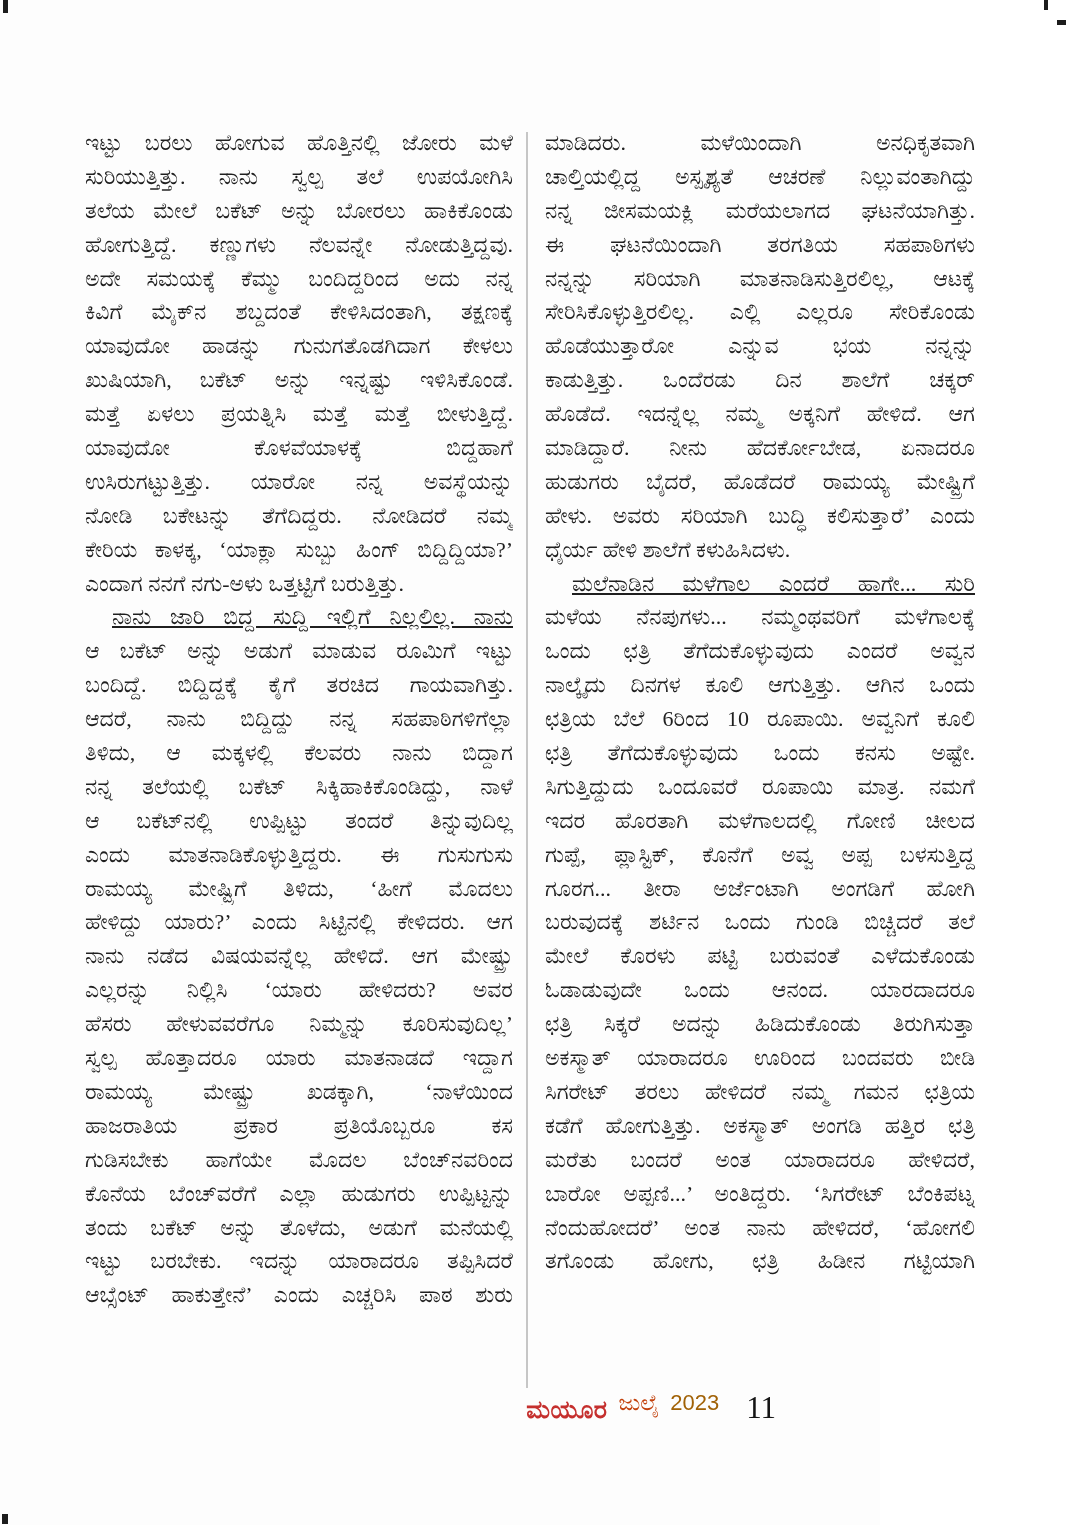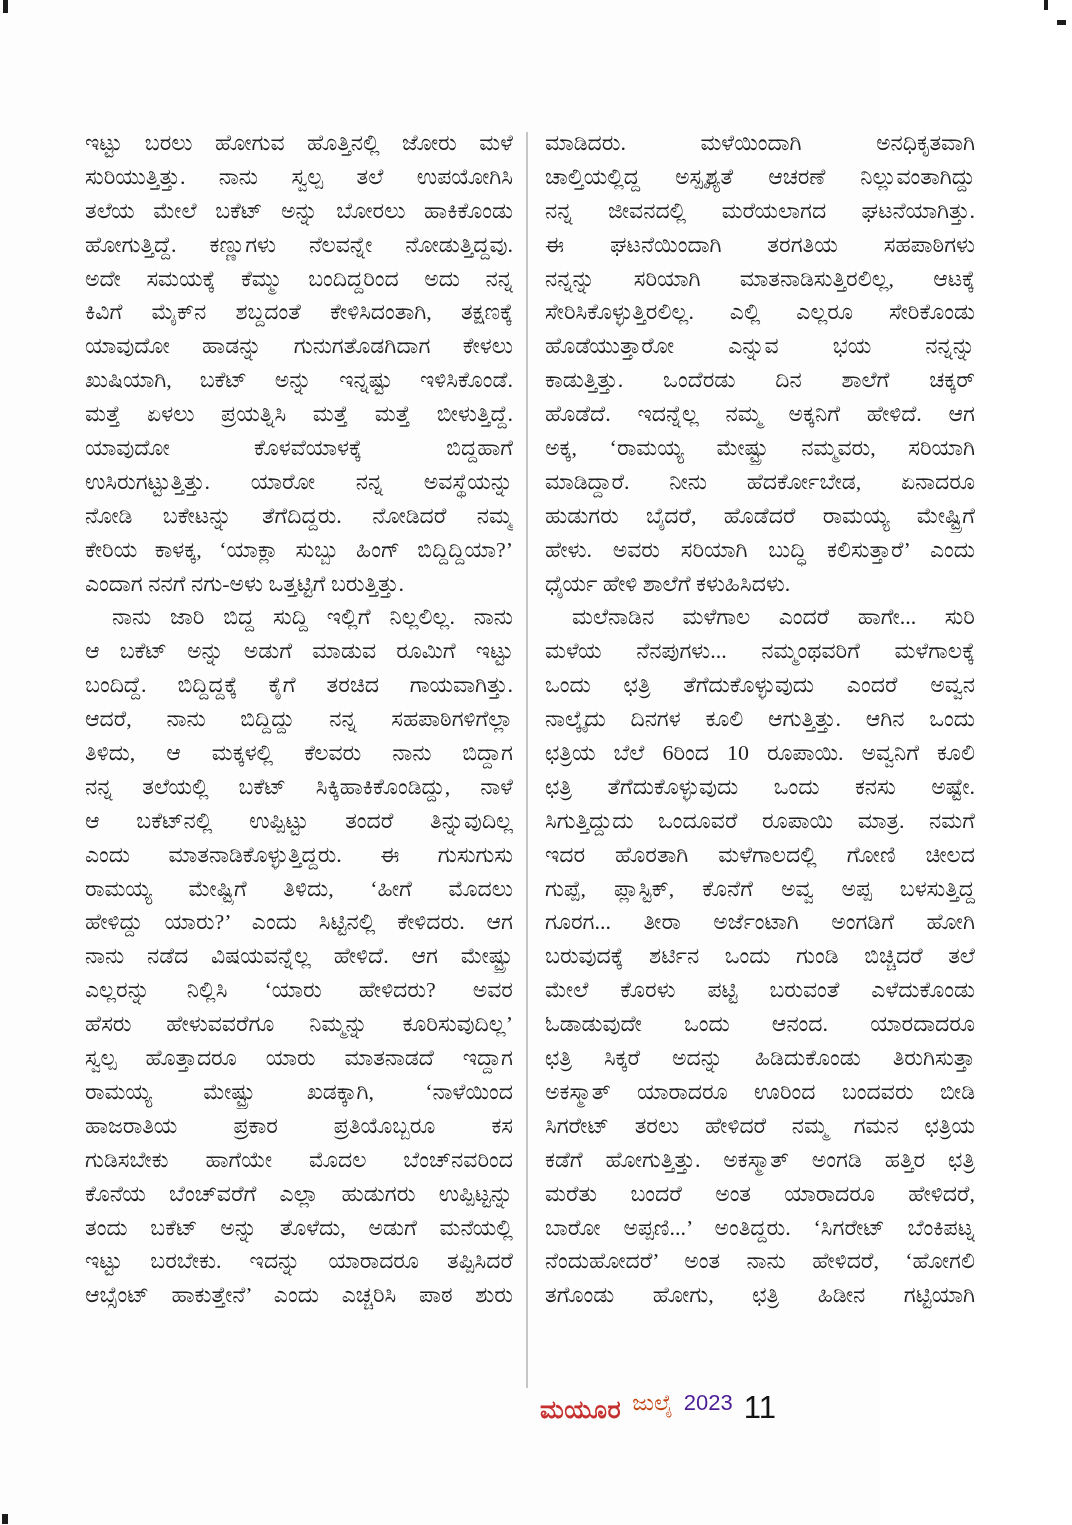--- a/index.html
+++ b/index.html
@@ -30,21 +30,21 @@
     height: 33.9px;
     line-height: 33.9px;
     font-size: 22px;
     color: #1f1f1f;
     text-align: justify;
     text-align-last: justify;
     overflow: hidden;
     white-space: nowrap;
   }
   .line.end    { text-align-last: left; }
-  .line.indent { text-indent: 27px; }
+  .line.indent { text-indent: 27px; text-decoration: underline; }
 
   .divider {
     position: absolute;
     left: 526px; top: 132px;
     width: 2px; height: 1256px;
     background: #c6c6c6;
   }
 
   
   .footer {
@@ -61,27 +61,28 @@
     line-height: 40px;
     letter-spacing: 0.5px;
   }
   .footer .issue {
     font-size: 22px;
     color: #c2410c;
   }
   .footer .year {
     font-family: "Liberation Sans", sans-serif;
     font-size: 22px;
-    color: #4c1d95;
+    color: #a16207;
   }
   .footer .num {
-    font-family: Liberation Sans, sans-serif;
+    font-family: Liberation Serif, serif;
     font-size: 31px;
     font-weight: 500;
     color: #141414;
+    margin-left: 16px;
   }
 </style>
 </head>
 <body>
 
 <div class="page">
 
   <div class="mark mark-tl"></div>
   <div class="mark mark-tr1"></div>
   <div class="mark mark-tr2"></div>
@@ -123,28 +124,27 @@
       <div class="line">ತಂದು ಬಕೆಟ್ ಅನ್ನು ತೊಳೆದು, ಅಡುಗೆ ಮನೆಯಲ್ಲಿ</div>
       <div class="line">ಇಟ್ಟು ಬರಬೇಕು. ಇದನ್ನು ಯಾರಾದರೂ ತಪ್ಪಿಸಿದರೆ</div>
       <div class="line">ಆಬ್ಸೆಂಟ್ ಹಾಕುತ್ತೇನೆ’ ಎಂದು ಎಚ್ಚರಿಸಿ ಪಾಠ ಶುರು</div>
     </div>
 
   <div class="divider" style="background: rgb(198, 198, 198);"></div>
 
   <div class="col col-right">
       <div class="line">ಮಾಡಿದರು. ಮಳೆಯಿಂದಾಗಿ ಅನಧಿಕೃತವಾಗಿ</div>
       <div class="line">ಚಾಲ್ತಿಯಲ್ಲಿದ್ದ ಅಸ್ಪೃಶ್ಯತೆ ಆಚರಣೆ ನಿಲ್ಲುವಂತಾಗಿದ್ದು</div>
-      <div class="line">ನನ್ನ ಜೀವನದಲ್ಲಿ ಮರೆಯಲಾಗದ ಘಟನೆಯಾಗಿತ್ತು.</div>
+      <div class="line">ನನ್ನ ಜೀಸಮಯಕ್ಲಿ ಮರೆಯಲಾಗದ ಘಟನೆಯಾಗಿತ್ತು.</div>
       <div class="line">ಈ ಘಟನೆಯಿಂದಾಗಿ ತರಗತಿಯ ಸಹಪಾಠಿಗಳು</div>
       <div class="line">ನನ್ನನ್ನು ಸರಿಯಾಗಿ ಮಾತನಾಡಿಸುತ್ತಿರಲಿಲ್ಲ, ಆಟಕ್ಕೆ</div>
       <div class="line">ಸೇರಿಸಿಕೊಳ್ಳುತ್ತಿರಲಿಲ್ಲ. ಎಲ್ಲಿ ಎಲ್ಲರೂ ಸೇರಿಕೊಂಡು</div>
       <div class="line">ಹೊಡೆಯುತ್ತಾರೋ ಎನ್ನುವ ಭಯ ನನ್ನನ್ನು</div>
       <div class="line">ಕಾಡುತ್ತಿತ್ತು. ಒಂದೆರಡು ದಿನ ಶಾಲೆಗೆ ಚಕ್ಕರ್</div>
       <div class="line">ಹೊಡೆದೆ. ಇದನ್ನೆಲ್ಲ ನಮ್ಮ ಅಕ್ಕನಿಗೆ ಹೇಳಿದೆ. ಆಗ</div>
-      <div class="line">ಅಕ್ಕ, ‘ರಾಮಯ್ಯ ಮೇಷ್ಟ್ರು ನಮ್ಮವರು, ಸರಿಯಾಗಿ</div>
       <div class="line">ಮಾಡಿದ್ದಾರೆ. ನೀನು ಹೆದರ್ಕೋಬೇಡ, ಏನಾದರೂ</div>
       <div class="line">ಹುಡುಗರು ಬೈದರೆ, ಹೊಡೆದರೆ ರಾಮಯ್ಯ ಮೇಷ್ಟ್ರಿಗೆ</div>
       <div class="line">ಹೇಳು. ಅವರು ಸರಿಯಾಗಿ ಬುದ್ಧಿ ಕಲಿಸುತ್ತಾರೆ’ ಎಂದು</div>
       <div class="line end">ಧೈರ್ಯ ಹೇಳಿ ಶಾಲೆಗೆ ಕಳುಹಿಸಿದಳು.</div>
       <div class="line indent">ಮಲೆನಾಡಿನ ಮಳೆಗಾಲ ಎಂದರೆ ಹಾಗೇ... ಸುರಿ</div>
       <div class="line">ಮಳೆಯ ನೆನಪುಗಳು... ನಮ್ಮಂಥವರಿಗೆ ಮಳೆಗಾಲಕ್ಕೆ</div>
       <div class="line">ಒಂದು ಛತ್ರಿ ತೆಗೆದುಕೊಳ್ಳುವುದು ಎಂದರೆ ಅವ್ವನ</div>
       <div class="line">ನಾಲ್ಕೈದು ದಿನಗಳ ಕೂಲಿ ಆಗುತ್ತಿತ್ತು. ಆಗಿನ ಒಂದು</div>
       <div class="line">ಛತ್ರಿಯ ಬೆಲೆ 6ರಿಂದ 10 ರೂಪಾಯಿ. ಅವ್ವನಿಗೆ ಕೂಲಿ</div>
       <div class="line">ಛತ್ರಿ ತೆಗೆದುಕೊಳ್ಳುವುದು ಒಂದು ಕನಸು ಅಷ್ಟೇ.</div>

